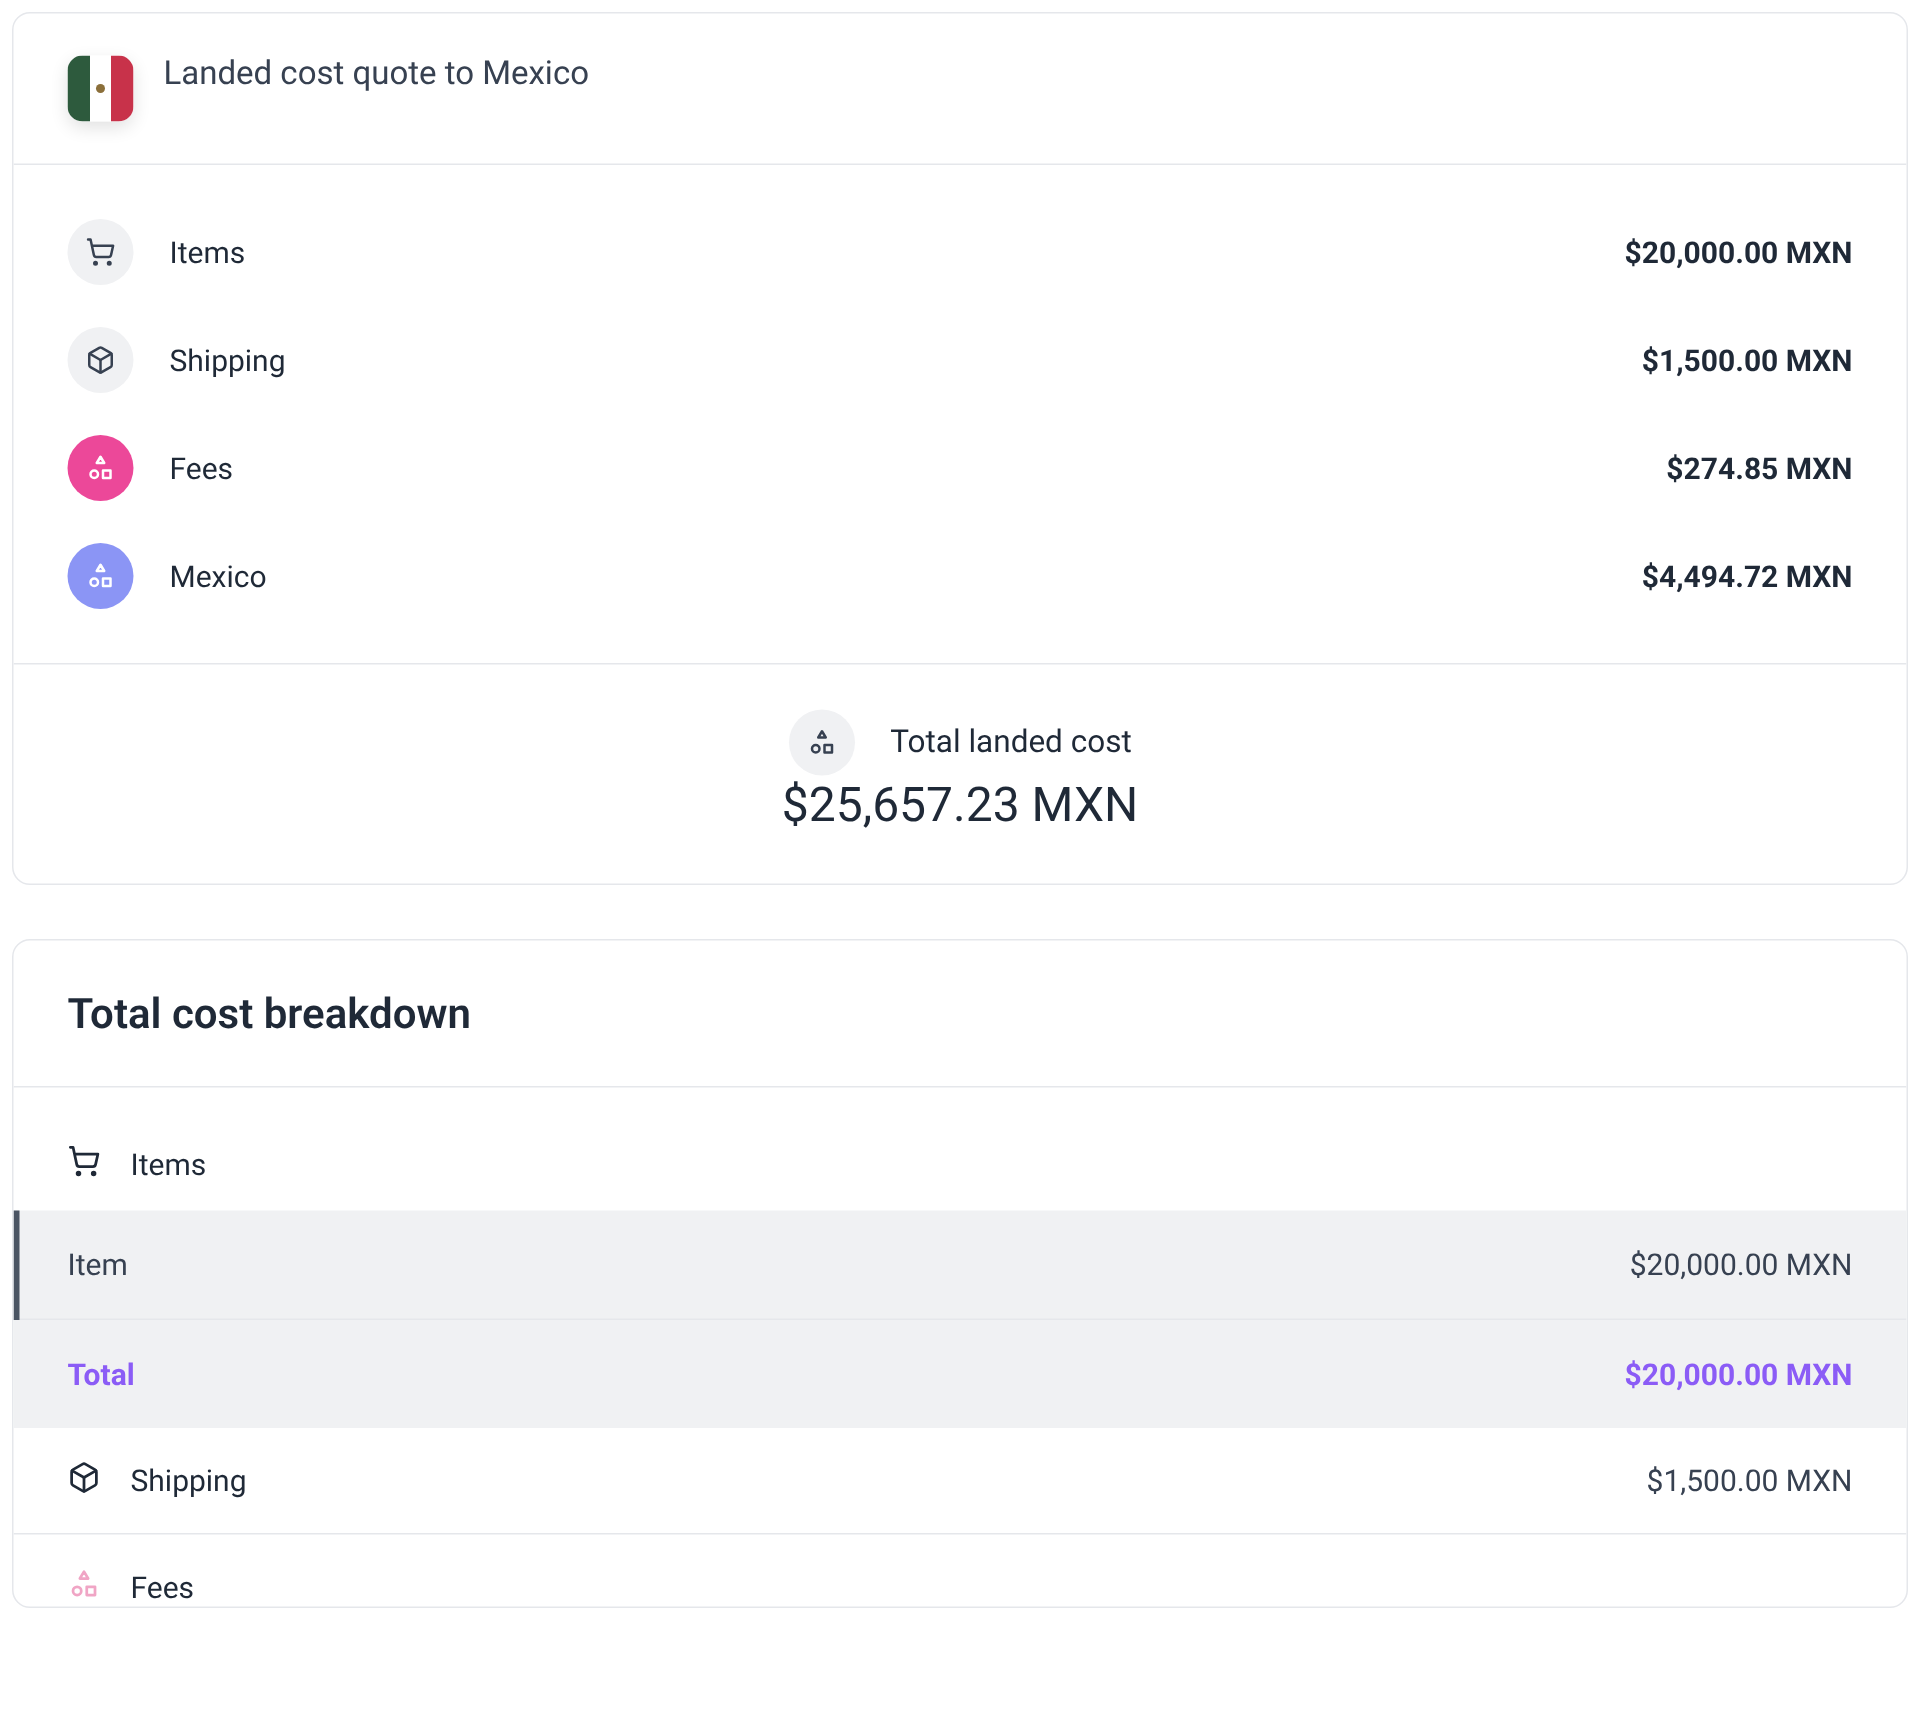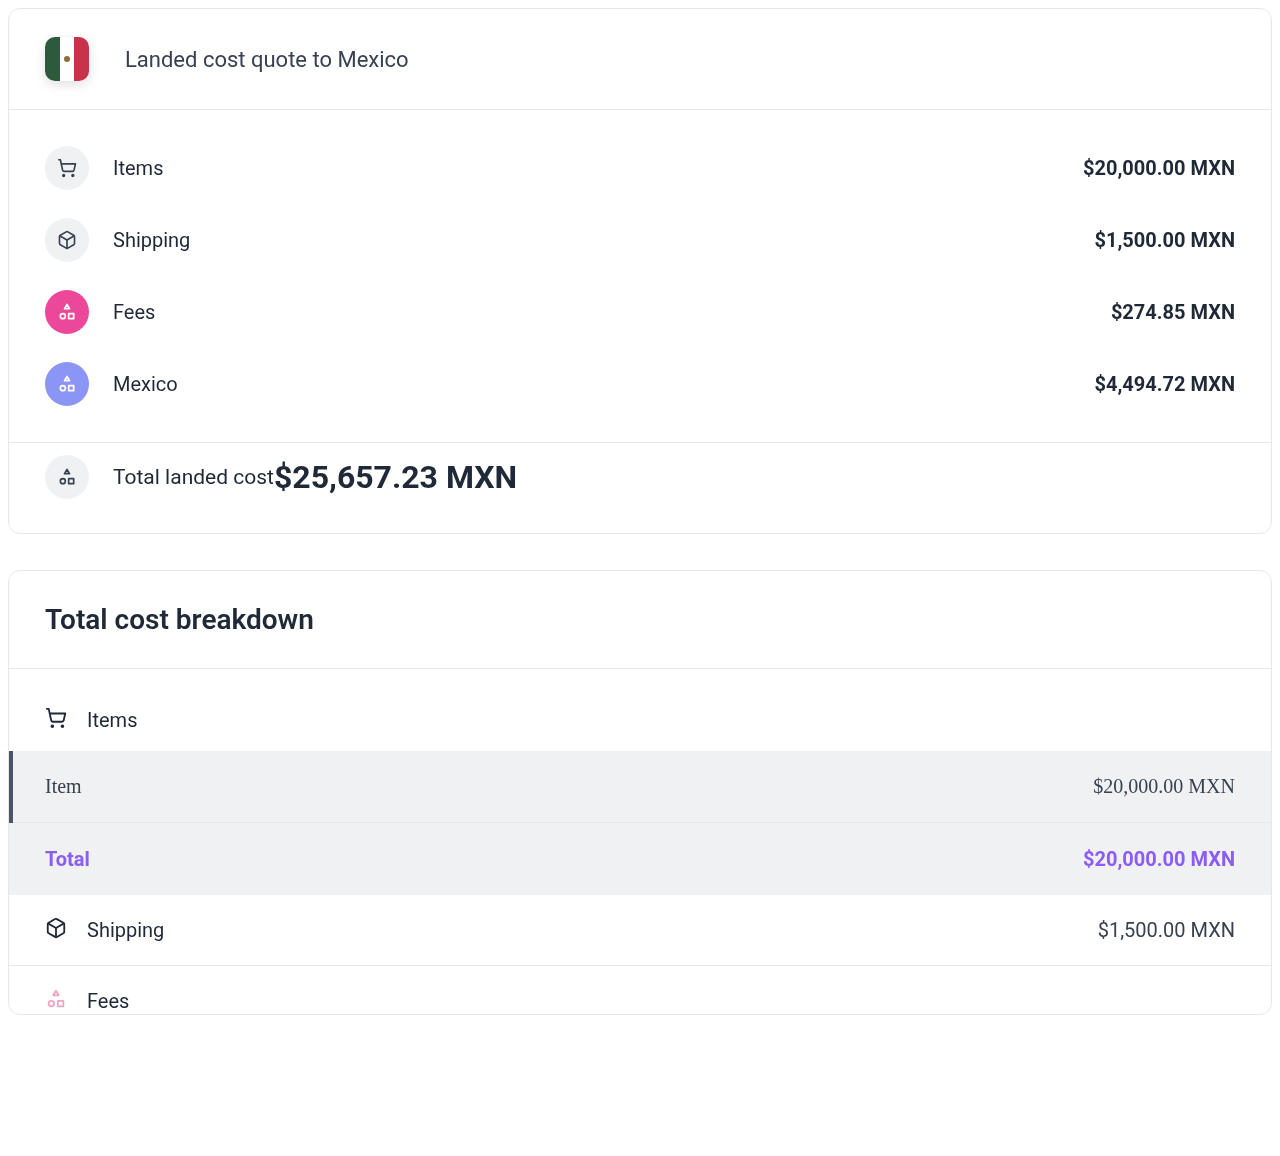--- a/index.html
+++ b/index.html
@@ -15,24 +15,23 @@
     }
     .card {
       background: #ffffff;
       border: 1px solid #e5e7eb;
       border-radius: 12px;
       margin-bottom: 36px;
       overflow: hidden;
     }
     .card-header {
       display: flex;
-      align-items: center;
       padding: 28px 36px;
       border-bottom: 1px solid #e5e7eb;
-      gap: 36px;
+      gap: 20px;
     }
     .flag {
       width: 44px;
       height: 44px;
       border-radius: 10px;
       overflow: hidden;
       display: flex;
       box-shadow: 0 4px 12px rgba(0,0,0,0.12);
       flex-shrink: 0;
     }
@@ -76,37 +75,38 @@
       font-size: 20px;
       color: #1f2937;
     }
     .summary-value {
       font-size: 20px;
       font-weight: 700;
       color: #1f2937;
     }
     .total-section {
       border-top: 1px solid #e5e7eb;
-      padding: 12px 36px 34px;
-      display: flex;
-      align-items: center;
-      justify-content: flex-start;
+      padding: 30px 36px 34px;
+      display: flex;
+      align-items: center;
+      justify-content: flex-end;
+      flex-direction: column;
     }
     .total-left {
       display: flex;
       align-items: center;
       gap: 24px;
     }
     .total-label {
       font-size: 21px;
       color: #1f2937;
     }
     .total-value {
       font-size: 32px;
-      font-weight: 700;
+      font-weight: 400;
       color: #1f2937;
     }
     .breakdown-header {
       padding: 32px 36px;
       border-bottom: 1px solid #e5e7eb;
     }
     .breakdown-title {
       font-size: 28px;
       font-weight: 600;
       color: #1f2937;
@@ -139,21 +139,20 @@
       background: #4b5563;
     }
     .gray-row {
       display: flex;
       justify-content: space-between;
       align-items: center;
       padding: 24px 36px;
     }
     .gray-row.top {
       border-bottom: 1px solid #e5e7eb;
-      font-family: Liberation Serif, serif;
     }
     .gray-label { font-size: 20px; color:#374151;}
     .gray-value { font-size: 20px; color:#374151;}
     .bold { font-weight: 700; color:#8b5cf6;}
     .section-row-simple {
       display:flex;
       justify-content: space-between;
       align-items:center;
       padding: 22px 36px;
       border-bottom: 1px solid #e5e7eb;

